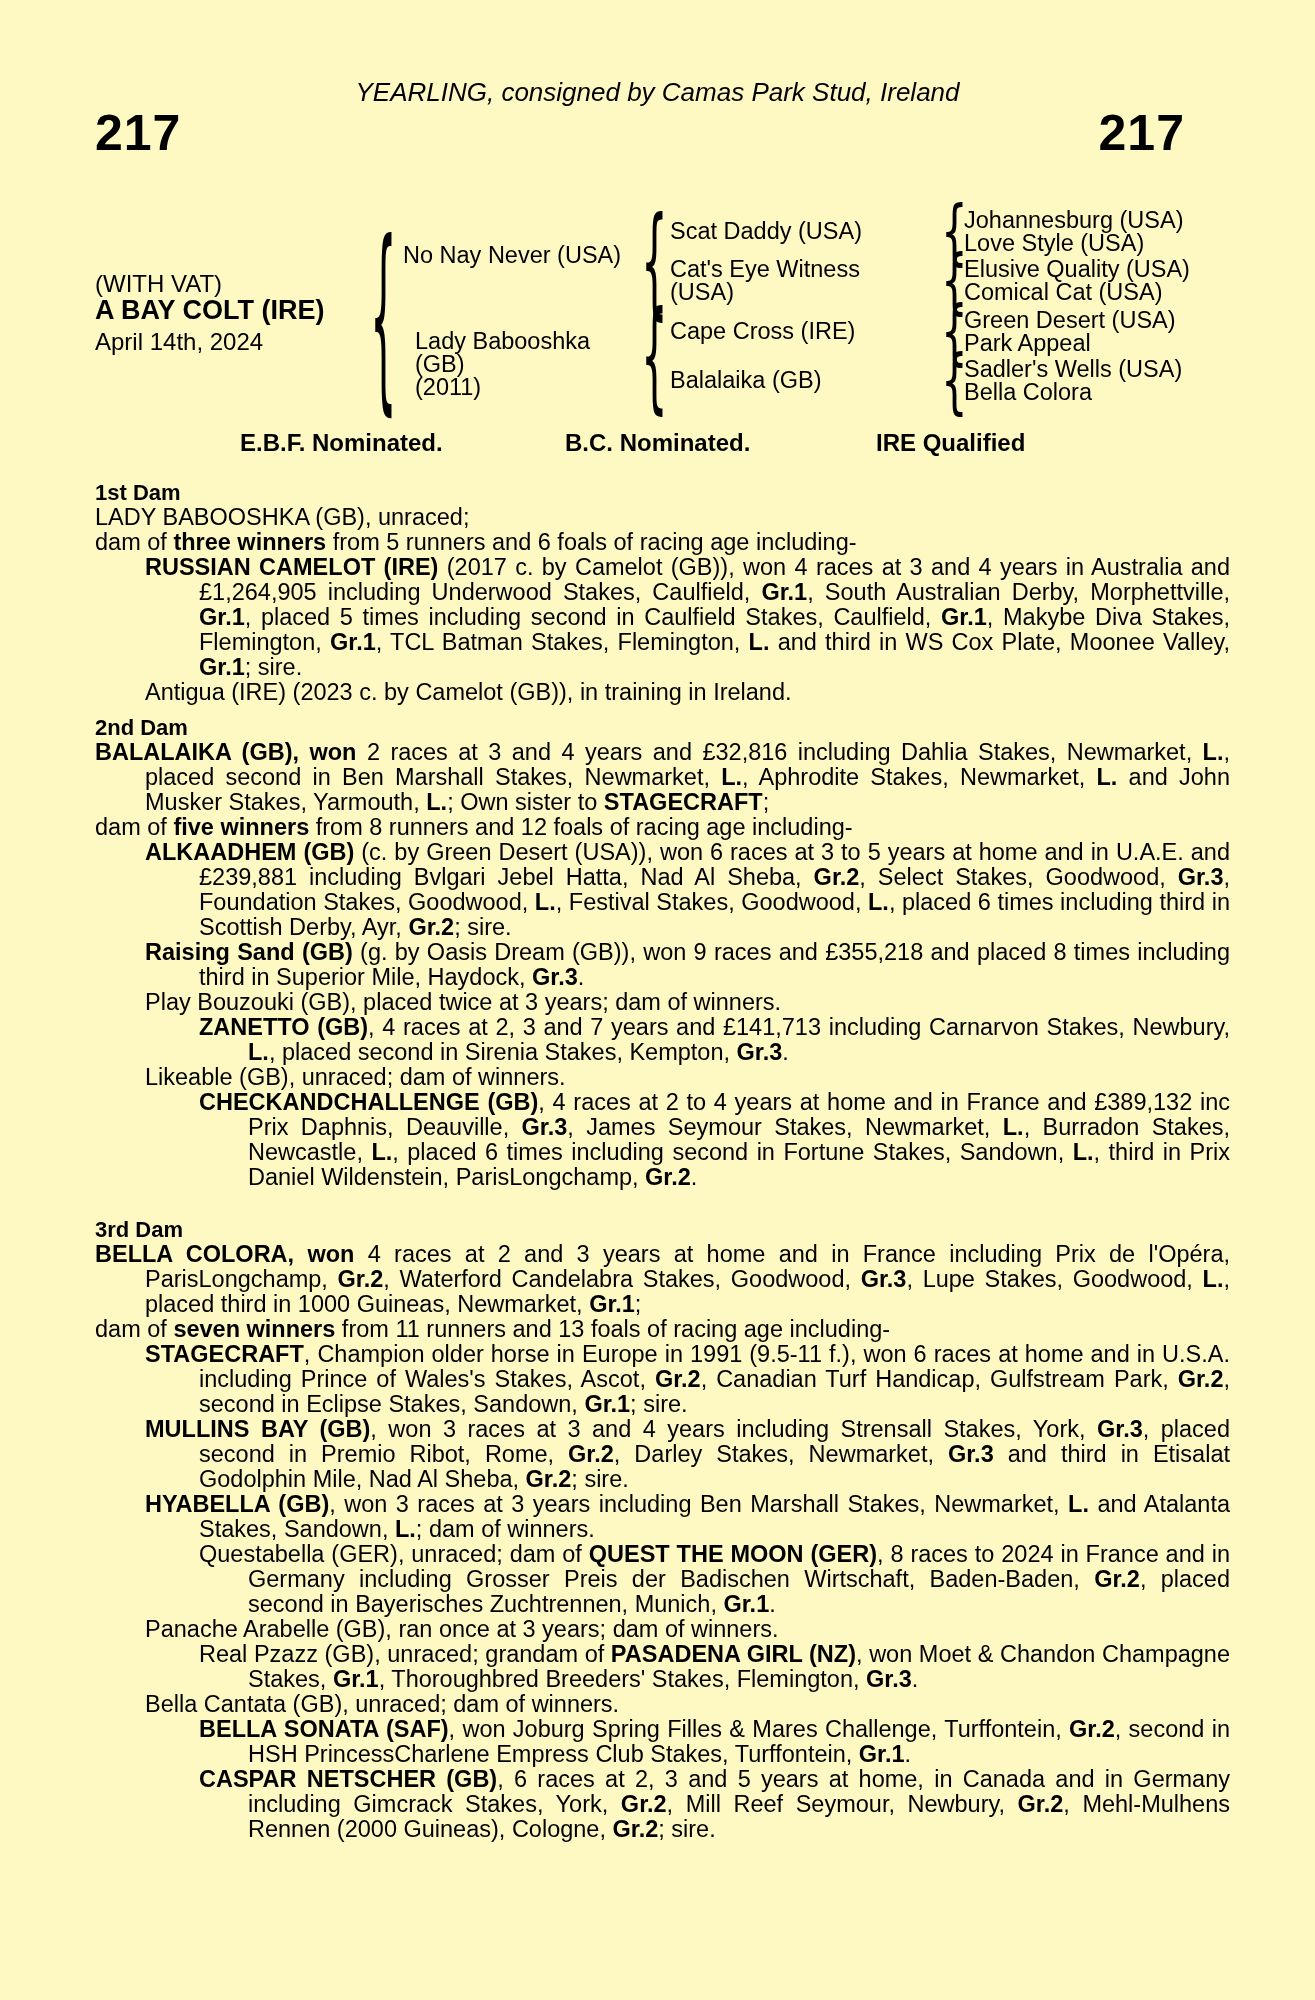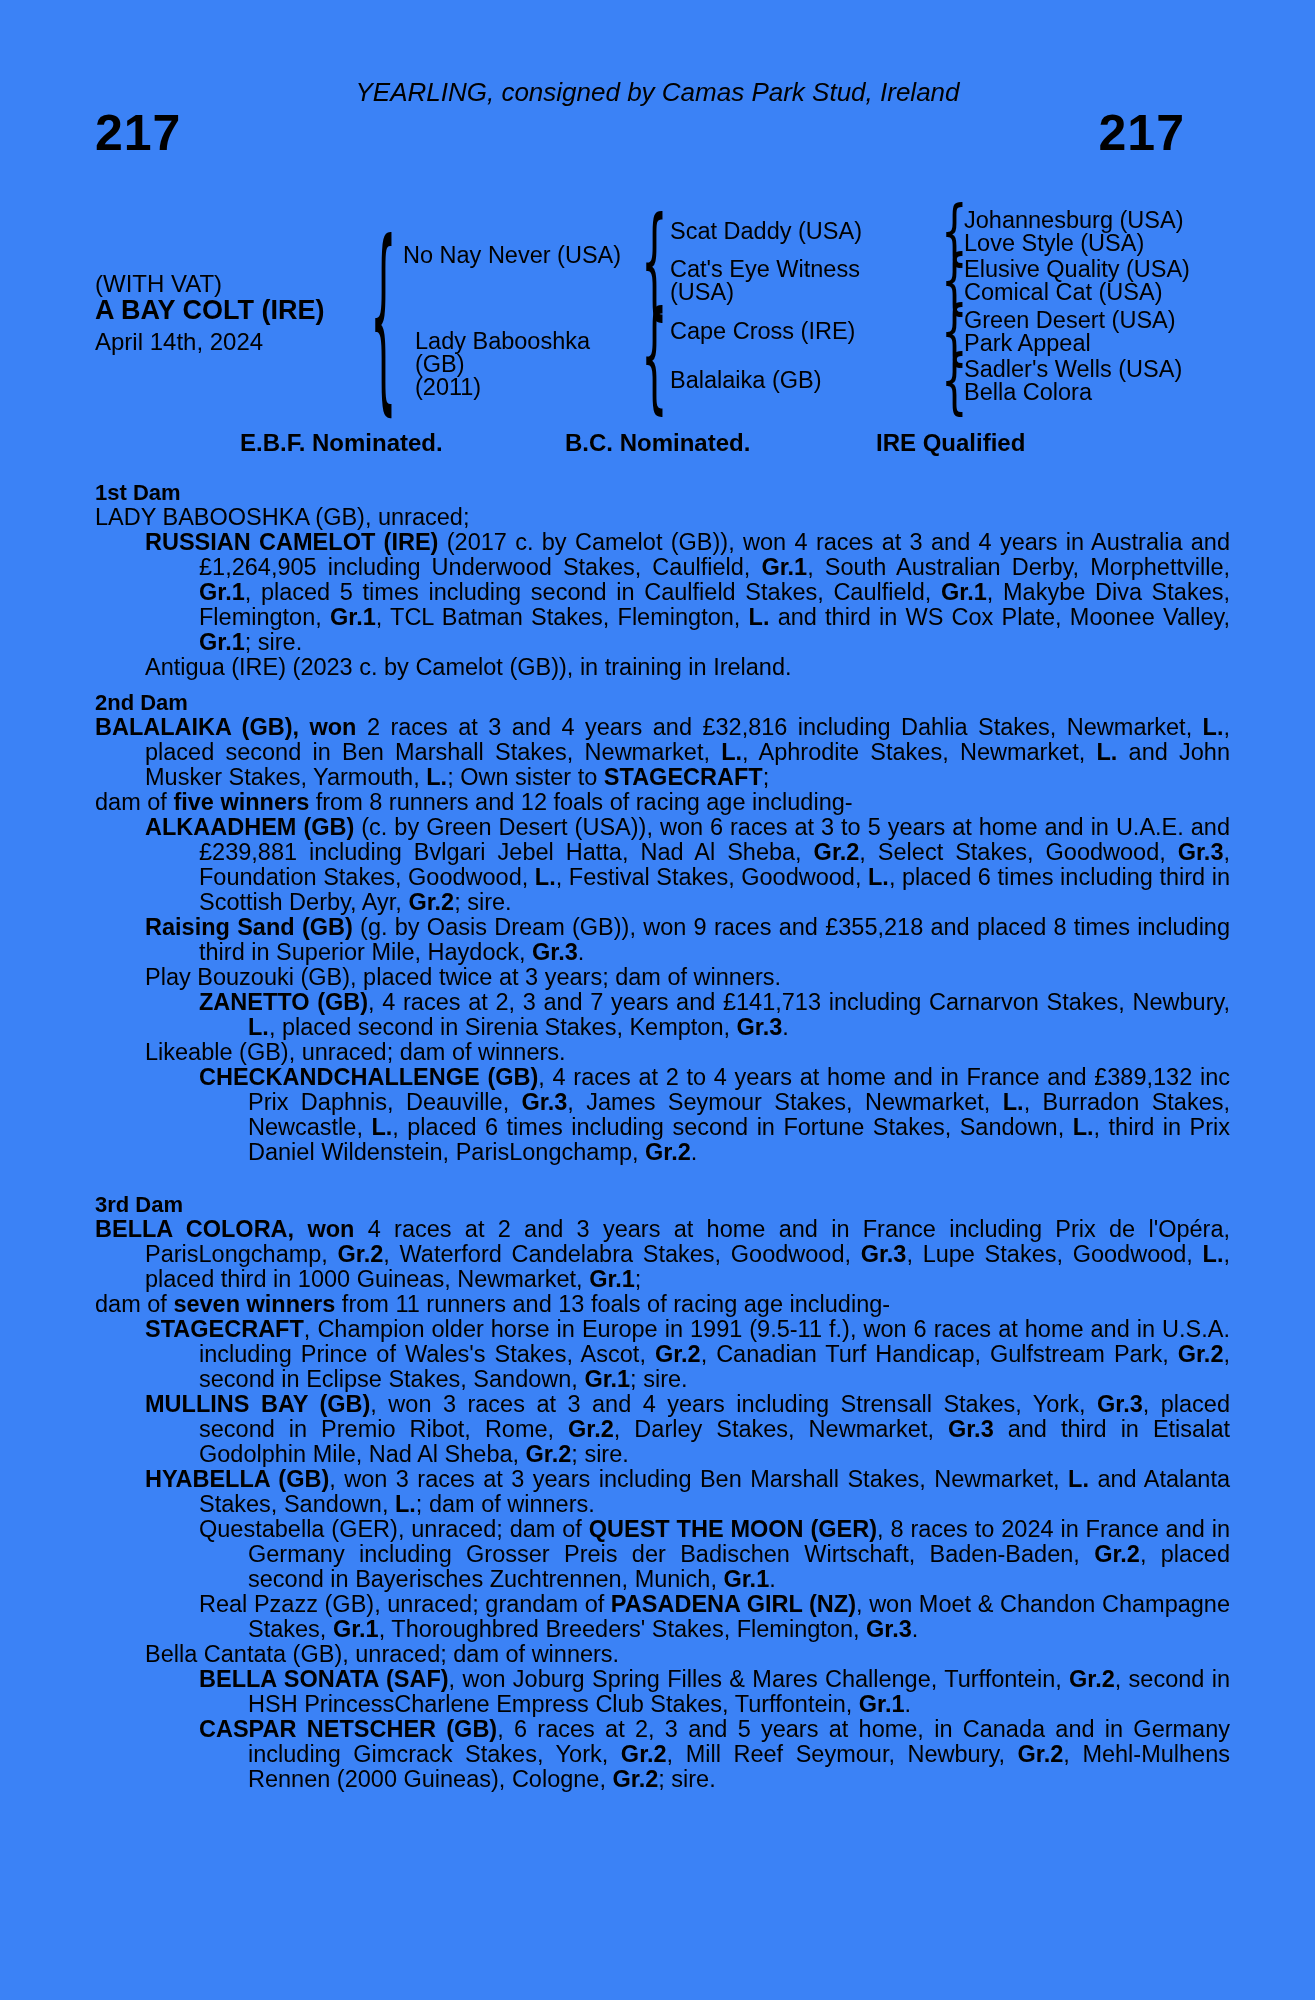--- a/index.html
+++ b/index.html
@@ -1,17 +1,17 @@
 <!DOCTYPE html>
 <html><head>
 <meta charset="utf-8">
 <style>
   html,body { margin:0; padding:0; background:#ffffff; }
   .page {
-    position:relative; width:1315px; height:2000px; background:#3b82f6;
+    position:relative; width:1315px; height:2000px; background:#fef9c3;
     font-family:"Liberation Sans", sans-serif; color:#000; overflow:hidden;
   }
   .abs { position:absolute; }
   
   .consign { top:78px; left:0; width:1315px; text-align:center;
              font-style:italic; font-size:26px; line-height:28px; }
   .lot { top:110px; font-weight:bold; font-size:50px; line-height:46px; letter-spacing:1px; }
   .lot-left { left:95px; }
   .lot-right { right:130px; }
   .stand { top:166px; left:95px; font-weight:bold; font-size:27px; line-height:30px; }
@@ -82,20 +82,21 @@
   <div>
     <span class="abs nom" style="left:240px;">E.B.F. Nominated.</span>
     <span class="abs nom" style="left:565px;">B.C. Nominated.</span>
     <span class="abs nom" style="left:876px;">IRE Qualified</span>
   </div>
 
   <div class="abs damtext">
       <div class="section section-1">
         <div class="dam-heading">1st Dam</div>
         <p class="para l0"><span>LADY BABOOSHKA (GB), unraced;</span></p>
+        <p class="para l0"><span>dam of </span><span class="b">three winners</span><span> from 5 runners and 6 foals of racing age including-</span></p>
         <p class="para l1"><span class="b">RUSSIAN CAMELOT (IRE)</span><span> (2017 c. by Camelot (GB)), won 4 races at 3 and 4 years in Australia and £1,264,905 including Underwood Stakes, Caulfield, </span><span class="b">Gr.1</span><span>, South Australian Derby, Morphettville, </span><span class="b">Gr.1</span><span>, placed 5 times including second in Caulfield Stakes, Caulfield, </span><span class="b">Gr.1</span><span>, Makybe Diva Stakes, Flemington, </span><span class="b">Gr.1</span><span>, TCL Batman Stakes, Flemington, </span><span class="b">L.</span><span> and third in WS Cox Plate, Moonee Valley, </span><span class="b">Gr.1</span><span>; sire.</span></p>
         <p class="para l1"><span>Antigua (IRE) (2023 c. by Camelot (GB)), in training in Ireland.</span></p>
       </div>
       <div class="section section-2">
         <div class="dam-heading">2nd Dam</div>
         <p class="para l0"><span class="b">BALALAIKA (GB), won</span><span> 2 races at 3 and 4 years and £32,816 including Dahlia Stakes, Newmarket, </span><span class="b">L.</span><span>, placed second in Ben Marshall Stakes, Newmarket, </span><span class="b">L.</span><span>, Aphrodite Stakes, Newmarket, </span><span class="b">L.</span><span> and John Musker Stakes, Yarmouth, </span><span class="b">L.</span><span>; Own sister to </span><span class="b">STAGECRAFT</span><span>;</span></p>
         <p class="para l0"><span>dam of </span><span class="b">five winners</span><span> from 8 runners and 12 foals of racing age including-</span></p>
         <p class="para l1"><span class="b">ALKAADHEM (GB)</span><span> (c. by Green Desert (USA)), won 6 races at 3 to 5 years at home and in U.A.E. and £239,881 including Bvlgari Jebel Hatta, Nad Al Sheba, </span><span class="b">Gr.2</span><span>, Select Stakes, Goodwood, </span><span class="b">Gr.3</span><span>, Foundation Stakes, Goodwood, </span><span class="b">L.</span><span>, Festival Stakes, Goodwood, </span><span class="b">L.</span><span>, placed 6 times including third in Scottish Derby, Ayr, </span><span class="b">Gr.2</span><span>; sire.</span></p>
         <p class="para l1"><span class="b">Raising Sand (GB)</span><span> (g. by Oasis Dream (GB)), won 9 races and £355,218 and placed 8 times including third in Superior Mile, Haydock, </span><span class="b">Gr.3</span><span>.</span></p>
         <p class="para l1"><span>Play Bouzouki (GB), placed twice at 3 years; dam of winners.</span></p>
@@ -104,20 +105,21 @@
         <p class="para l2"><span class="b">CHECKANDCHALLENGE (GB)</span><span>, 4 races at 2 to 4 years at home and in France and £389,132 inc Prix Daphnis, Deauville, </span><span class="b">Gr.3</span><span>, James Seymour Stakes, Newmarket, </span><span class="b">L.</span><span>, Burradon Stakes, Newcastle, </span><span class="b">L.</span><span>, placed 6 times including second in Fortune Stakes, Sandown, </span><span class="b">L.</span><span>, third in Prix Daniel Wildenstein, ParisLongchamp, </span><span class="b">Gr.2</span><span>.</span></p>
       </div>
       <div class="section section-3">
         <div class="dam-heading">3rd Dam</div>
         <p class="para l0"><span class="b">BELLA COLORA, won</span><span> 4 races at 2 and 3 years at home and in France including Prix de l'Opéra, ParisLongchamp, </span><span class="b">Gr.2</span><span>, Waterford Candelabra Stakes, Goodwood, </span><span class="b">Gr.3</span><span>, Lupe Stakes, Goodwood, </span><span class="b">L.</span><span>, placed third in 1000 Guineas, Newmarket, </span><span class="b">Gr.1</span><span>;</span></p>
         <p class="para l0"><span>dam of </span><span class="b">seven winners</span><span> from 11 runners and 13 foals of racing age including-</span></p>
         <p class="para l1"><span class="b">STAGECRAFT</span><span>, Champion older horse in Europe in 1991 (9.5-11 f.), won 6 races at home and in U.S.A. including Prince of Wales's Stakes, Ascot, </span><span class="b">Gr.2</span><span>, Canadian Turf Handicap, Gulfstream Park, </span><span class="b">Gr.2</span><span>, second in Eclipse Stakes, Sandown, </span><span class="b">Gr.1</span><span>; sire.</span></p>
         <p class="para l1"><span class="b">MULLINS BAY (GB)</span><span>, won 3 races at 3 and 4 years including Strensall Stakes, York, </span><span class="b">Gr.3</span><span>, placed second in Premio Ribot, Rome, </span><span class="b">Gr.2</span><span>, Darley Stakes, Newmarket, </span><span class="b">Gr.3</span><span> and third in Etisalat Godolphin Mile, Nad Al Sheba, </span><span class="b">Gr.2</span><span>; sire.</span></p>
         <p class="para l1"><span class="b">HYABELLA (GB)</span><span>, won 3 races at 3 years including Ben Marshall Stakes, Newmarket, </span><span class="b">L.</span><span> and Atalanta Stakes, Sandown, </span><span class="b">L.</span><span>; dam of winners.</span></p>
         <p class="para l2"><span>Questabella (GER), unraced; dam of </span><span class="b">QUEST THE MOON (GER)</span><span>, 8 races to 2024 in France and in Germany including Grosser Preis der Badischen Wirtschaft, Baden-Baden, </span><span class="b">Gr.2</span><span>, placed second in Bayerisches Zuchtrennen, Munich, </span><span class="b">Gr.1</span><span>.</span></p>
+        <p class="para l1"><span>Panache Arabelle (GB), ran once at 3 years; dam of winners.</span></p>
         <p class="para l2"><span>Real Pzazz (GB), unraced; grandam of </span><span class="b">PASADENA GIRL (NZ)</span><span>, won Moet &amp; Chandon Champagne Stakes, </span><span class="b">Gr.1</span><span>, Thoroughbred Breeders' Stakes, Flemington, </span><span class="b">Gr.3</span><span>.</span></p>
         <p class="para l1"><span>Bella Cantata (GB), unraced; dam of winners.</span></p>
         <p class="para l2"><span class="b">BELLA SONATA (SAF)</span><span>, won Joburg Spring Filles &amp; Mares Challenge, Turffontein, </span><span class="b">Gr.2</span><span>, second in HSH PrincessCharlene Empress Club Stakes, Turffontein, </span><span class="b">Gr.1</span><span>.</span></p>
         <p class="para l2"><span class="b">CASPAR NETSCHER (GB)</span><span>, 6 races at 2, 3 and 5 years at home, in Canada and in Germany including Gimcrack Stakes, York, </span><span class="b">Gr.2</span><span>, Mill Reef Seymour, Newbury, </span><span class="b">Gr.2</span><span>, Mehl-Mulhens Rennen (2000 Guineas), Cologne, </span><span class="b">Gr.2</span><span>; sire.</span></p>
       </div>
     </div>
 
 </div>
 
 </body></html>

